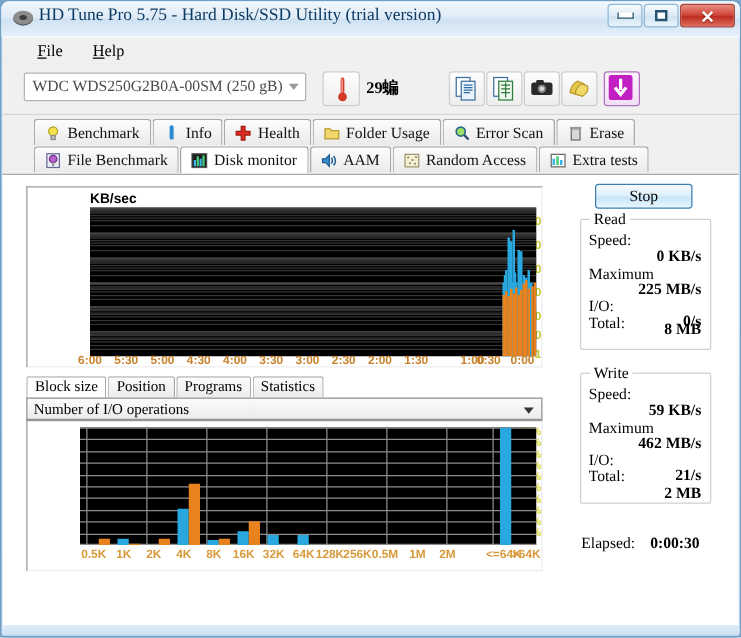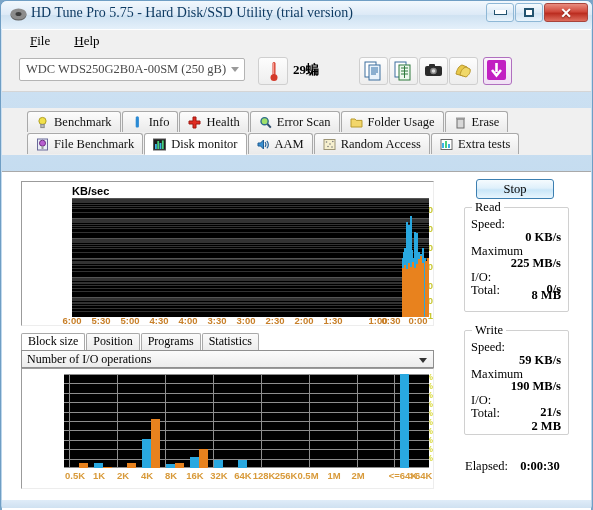--- a/index.html
+++ b/index.html
@@ -95,21 +95,21 @@
   }
   .exit-btn{
     position:absolute;right:14px;top:5px;width:58px;height:27px;
     border:1px solid #d2d2d2;border-radius:3px;
     background:linear-gradient(180deg,#fcfcfc,#efefef);
     font-size:13px;color:#9a9a9a;text-align:center;line-height:27px;
     font-family:"Liberation Serif",serif;
     box-sizing:border-box;
   }
   
-  .tabs-wrap{margin:16px 1px;background:#f0f0f0;padding:3px 0 0 0;}
+  .tabs-wrap{margin:0 1px;background:#f0f0f0;padding:3px 0 0 0;}
   .tabrow{display:flex;padding-left:25px;height:22px;}
   .tabrow.second{padding-left:25px;}
   .tab{
     height:21px;box-sizing:border-box;
     border:1px solid #a9a9a9;border-bottom:none;
     background:linear-gradient(180deg,#fcfcfc 0%,#eaeaea 100%);
     display:flex;align-items:center;gap:5px;
     padding:0 8px;margin-right:1px;
     font-size:12.5px;color:#111;font-family:"Liberation Serif",serif;
     border-radius:3px 3px 0 0;
@@ -318,33 +318,33 @@
         <span class="ticon">
           <svg width="13" height="13" viewBox="0 0 13 13">
               <path d="M5 1h3v4h4v3H8v4H5V8H1V5h4z" fill="#e02b20" stroke="#a01810"></path>
             </svg>
         </span>
         <span>Health</span>
       </div>
       <div class="tab">
         <span class="ticon">
           <svg width="13" height="13" viewBox="0 0 13 13">
+              <path d="M1 3h4l1.2 1.4H12V11H1z" fill="#f2d66a" stroke="#b79a2c"></path>
+            </svg>
+        </span>
+        <span>Folder Usage</span>
+      </div>
+      <div class="tab">
+        <span class="ticon">
+          <svg width="13" height="13" viewBox="0 0 13 13">
               <circle cx="5.6" cy="5.2" r="3.6" fill="#9fe06a" stroke="#2d6b8c" stroke-width="1.4"></circle>
               <path d="M8.4 8l3.4 3.6" stroke="#2d4c6b" stroke-width="2"></path>
             </svg>
         </span>
         <span>Error Scan</span>
-      </div>
-      <div class="tab">
-        <span class="ticon">
-          <svg width="13" height="13" viewBox="0 0 13 13">
-              <path d="M1 3h4l1.2 1.4H12V11H1z" fill="#f2d66a" stroke="#b79a2c"></path>
-            </svg>
-        </span>
-        <span>Folder Usage</span>
       </div>
       <div class="tab">
         <span class="ticon">
           <svg width="13" height="13" viewBox="0 0 13 13">
               <rect x="3" y="3" width="7" height="9" fill="#d8d8d8" stroke="#6d6d6d"></rect>
               <rect x="2" y="1.5" width="9" height="1.8" fill="#9b9b9b"></rect>
             </svg>
         </span>
         <span>Erase</span>
       </div>
@@ -536,21 +536,21 @@
       <span class="stat-value" style="top:74px;">0/s</span>
       <span class="stat-label" style="top:75px;">Total:</span>
       <span class="stat-value" style="top:80px;">8 MB</span>
     </div>
 
     <div class="fieldset" style="left:462px;top:158px;width:105px;height:105px;">
       <span class="fs-legend">Write</span>
       <span class="stat-label" style="top:9px;">Speed:</span>
       <span class="stat-value" style="top:22px;">59 KB/s</span>
       <span class="stat-label" style="top:36px;">Maximum</span>
-      <span class="stat-value" style="top:48px;">190 MB/s</span>
+      <span class="stat-value" style="top:48px;">462 MB/s</span>
       <span class="stat-label" style="top:62px;">I/O:</span>
       <span class="stat-value" style="top:74px;">21/s</span>
       <span class="stat-label" style="top:75px;">Total:</span>
       <span class="stat-value" style="top:88px;">2 MB</span>
     </div>
 
     <div style="position:absolute;left:463px;top:287px;font-size:12.5px;font-family:Liberation Serif, serif;">
       <span>Elapsed:</span>
       <b style="margin-left:9px;">0:00:30</b>
     </div>

